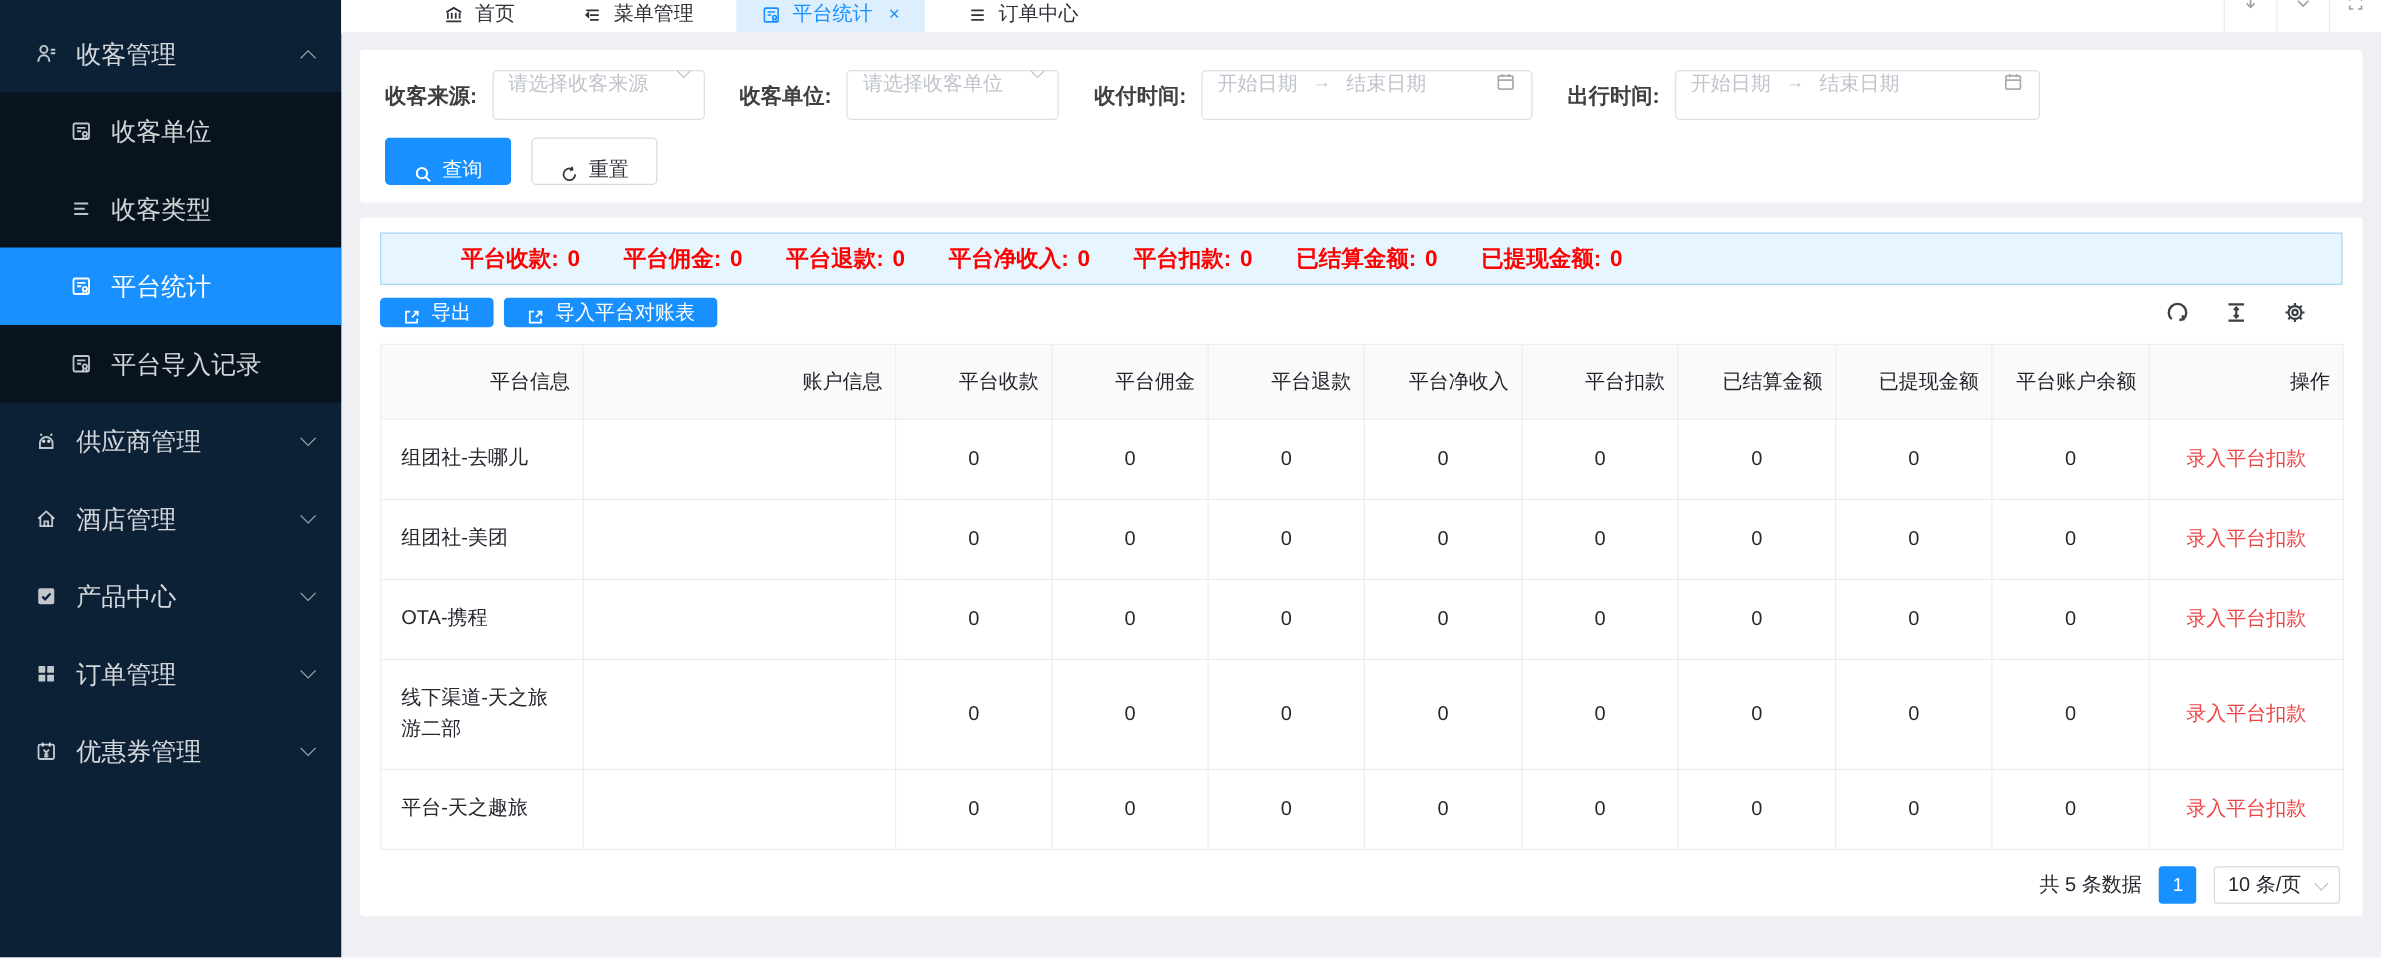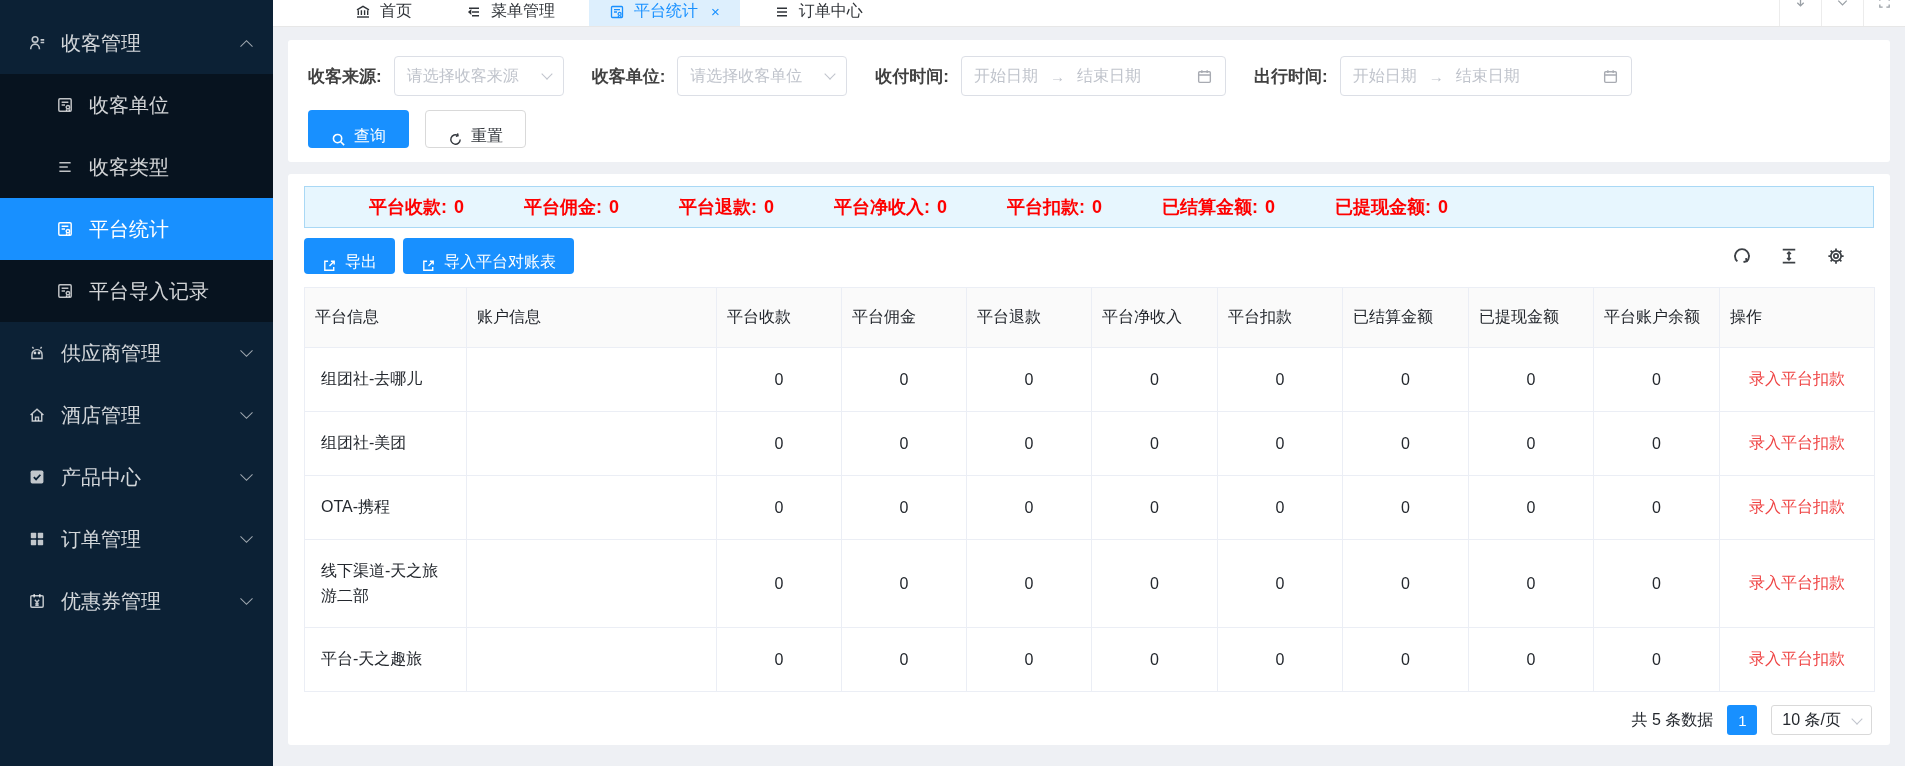--- a/index.html
+++ b/index.html
@@ -32,47 +32,47 @@
   .tab-action svg{width:15px;height:15px;margin-top:-5px}
 
   .content{flex:1;padding:13px 15px 0;overflow:hidden}
   .card{background:#fff;border-radius:3px}
 
   
   .filter-card{padding:16px 20px 14px;margin-bottom:12px}
   .filter-row{display:flex;align-items:center;gap:28px}
   .f-group{display:flex;align-items:center;gap:12px}
   .f-label{font-size:17px;font-weight:700;color:#404040;white-space:nowrap}
-  .select,.daterange{height:40px;border:1px solid #dcdfe6;border-radius:4px;background:#fff;display:flex;align-items:center;padding:0 12px;font-size:16px;color:#c0c4cc;cursor:pointer}
+  .select,.daterange{height:40px;border:1px solid #dcdfe6;border-radius:4px;background:#fff;display:flex;padding:0 12px;font-size:16px;color:#c0c4cc;cursor:pointer}
   .select{width:170px;justify-content:space-between}
   .chev-sm{width:8px;height:8px;border-right:1.5px solid #c0c4cc;border-bottom:1.5px solid #c0c4cc;transform:rotate(45deg);margin-top:-4px}
   .daterange{gap:12px}
   .daterange .arrow{color:#c0c4cc;font-size:15px}
   .daterange .cal{width:17px;height:17px;color:#a8abb2;margin-left:auto}
   .w265{width:265px}.w292{width:292px}
   .btn-row{margin-top:14px;display:flex;gap:16px}
   .btn{height:38px;border-radius:4px;display:inline-flex;align-items:flex-end;justify-content:center;gap:8px;font-size:16px;padding:0 22px;border:1px solid transparent;cursor:pointer;white-space:nowrap}
   .btn .ic{width:15px;height:15px}
   .btn.primary{background:#1890ff;color:#fff}
   .btn.plain{background:#fff;border-color:#d9d9d9;color:#33373d}
 
   
   .table-card{padding:12px 16px 10px}
-  .summary-bar{background:#e7f6fe;border:1px solid #a9d8f5;height:42px;display:flex;align-items:center;padding:0 20px 0 64px;gap:60px;margin-bottom:10px;overflow:hidden}
+  .summary-bar{background:#e7f6fe;border:1px solid #a9d8f5;height:42px;display:flex;align-items:center;padding:0 20px 0 64px;gap:35px;margin-bottom:10px;overflow:hidden}
   .sum-item{color:#fe0000;font-weight:700;font-size:18px;white-space:nowrap}
   .sum-item .v{margin-left:7px}
   .toolbar{display:flex;align-items:center;justify-content:space-between;margin-bottom:13px}
   .toolbar-left{display:flex;gap:8px}
-  .toolbar-left .btn{height:36px;padding:0 17px}
+  .toolbar-left .btn{height:24px;padding:0 17px}
   .toolbar-right{display:flex;align-items:center;gap:27px;padding-right:28px;color:#3c4045}
   .toolbar-right .t-ic{width:20px;height:20px;cursor:pointer}
 
   table{width:100%;border-collapse:collapse;table-layout:fixed}
   th,td{border:1px solid #ebeef5;font-size:16px;padding:6px 10px}
-  th{background:#fafafa;height:60px;font-weight:500;color:#22262c;text-align:left}
+  th{background:#fafafa;height:60px;font-weight:500;color:#22262c;text-align:right}
   td{height:64px;text-align:center;color:#24282e;background:#fff}
   td.platform{text-align:left;padding:6px 16px;line-height:1.55}
   tr.tall td{height:88px}
   td.action a{color:#ef4444;text-decoration:none;cursor:pointer}
 
   .pagination{display:flex;justify-content:flex-end;align-items:center;gap:14px;margin-top:13px;padding-right:2px;font-size:16px;color:#24282e}
   .page-btn{width:30px;height:30px;background:#1890ff;color:#fff;border-radius:3px;display:flex;align-items:center;justify-content:center;font-size:15px;cursor:pointer}
   .size-select{height:30px;border:1px solid #d9d9d9;border-radius:3px;display:flex;align-items:center;gap:12px;padding:0 10px;color:#24282e;cursor:pointer;background:#fff}
   .size-select .chev-sm{margin-top:-3px;border-color:#c0c4cc}
 </style>

